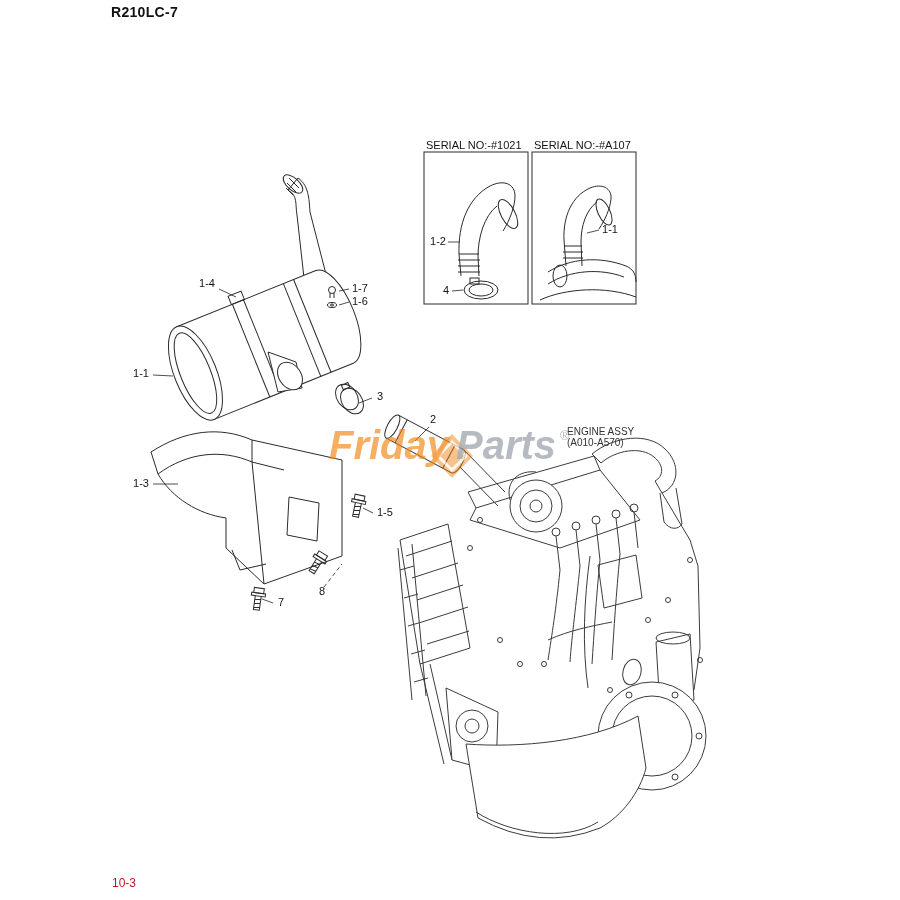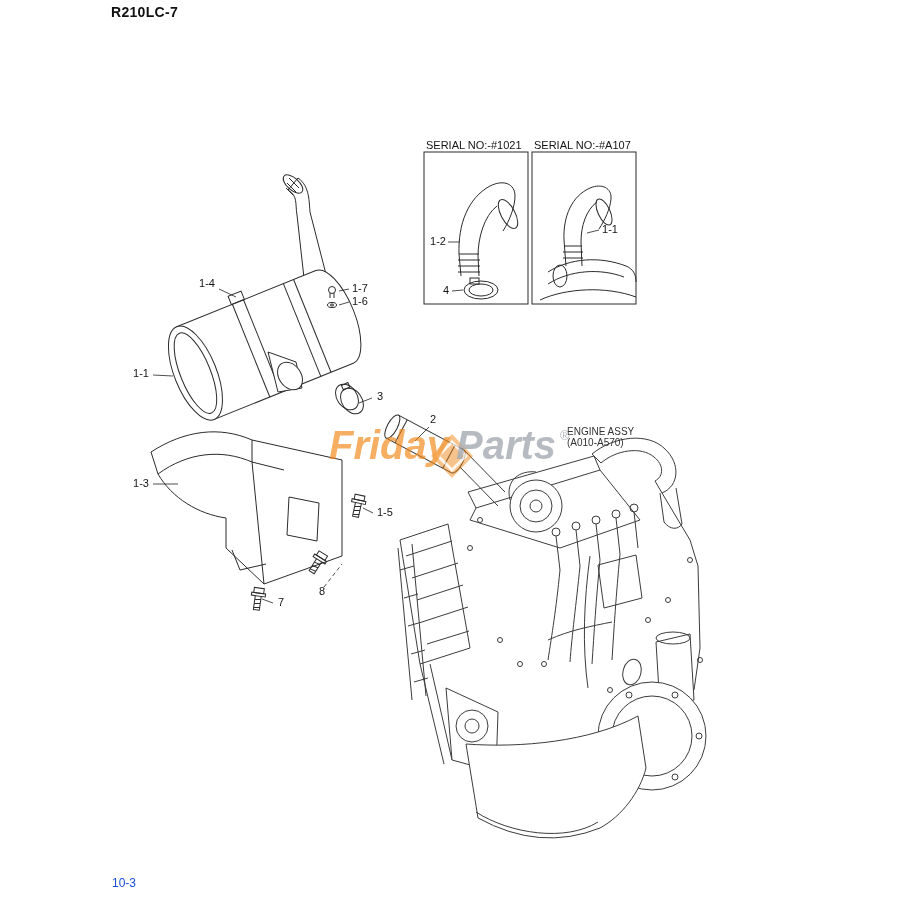--- a/index.html
+++ b/index.html
@@ -1,20 +1,20 @@
 <!DOCTYPE html>
 <html><head>
 <meta charset="utf-8">
 <style>
   html,body{margin:0;padding:0;background:#fff;}
   .page{position:relative;width:900px;height:900px;background:#fff;overflow:hidden;
         font-family:"Liberation Sans", sans-serif;color:#111;}
   .model{position:absolute;left:111px;top:4px;font-size:14px;font-weight:bold;letter-spacing:.3px;text-align:right;}
   .title{position:absolute;left:307px;top:0px;font-size:19px;letter-spacing:.2px;}
-  .footer-page{position:absolute;left:112px;top:876px;font-size:12px;color:#1d4ed8;}
+  .footer-page{position:absolute;left:112px;top:876px;font-size:12px;color:#b91c1c;}
   svg{position:absolute;left:0;top:0;}
   svg text{font-family:"Liberation Sans", sans-serif;fill:#141414;}
   .callout{font-size:11px;}
   .serial{font-size:11px;}
   .englbl{font-size:10px;fill:#333;}
   .ln{stroke:#2b2b2b;stroke-width:1;fill:none;}
   .wh{stroke:#2b2b2b;stroke-width:1;fill:#fff;}
   .eln{stroke:#3c3c3c;stroke-width:1;fill:none;}
   .ewh{stroke:#3c3c3c;stroke-width:1;fill:#fff;}
   .leader{stroke:#222;stroke-width:0.8;fill:none;}

